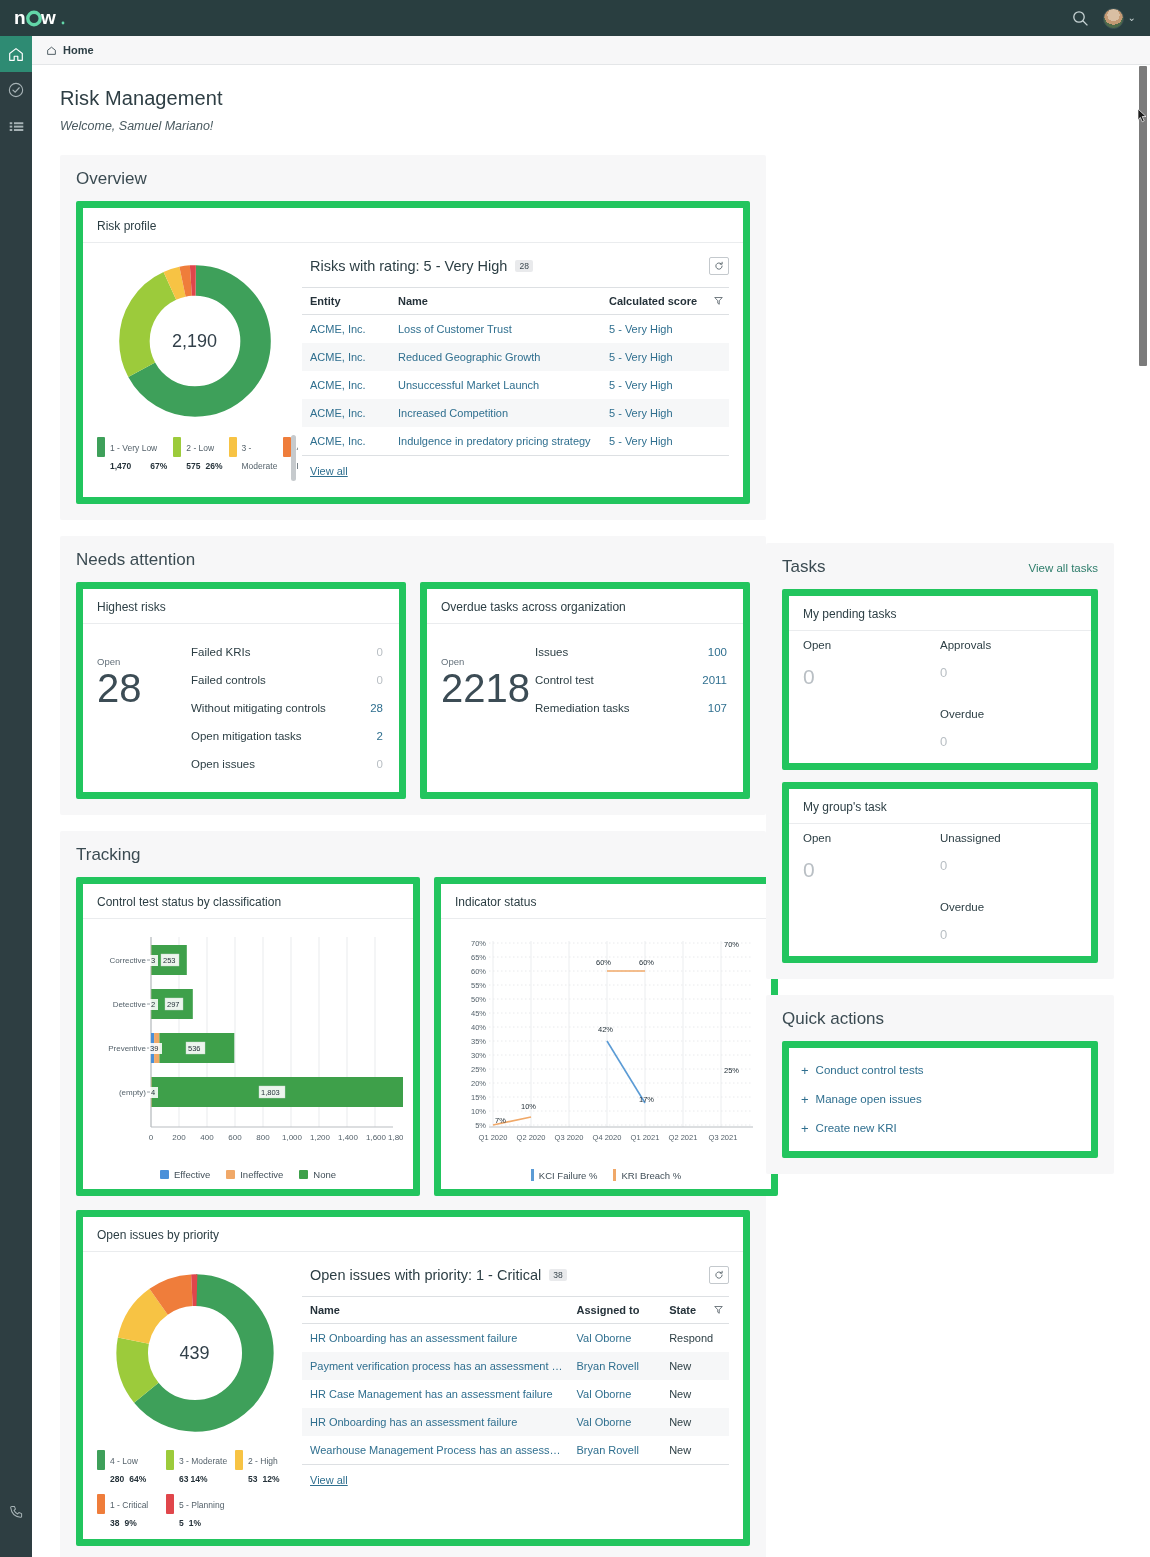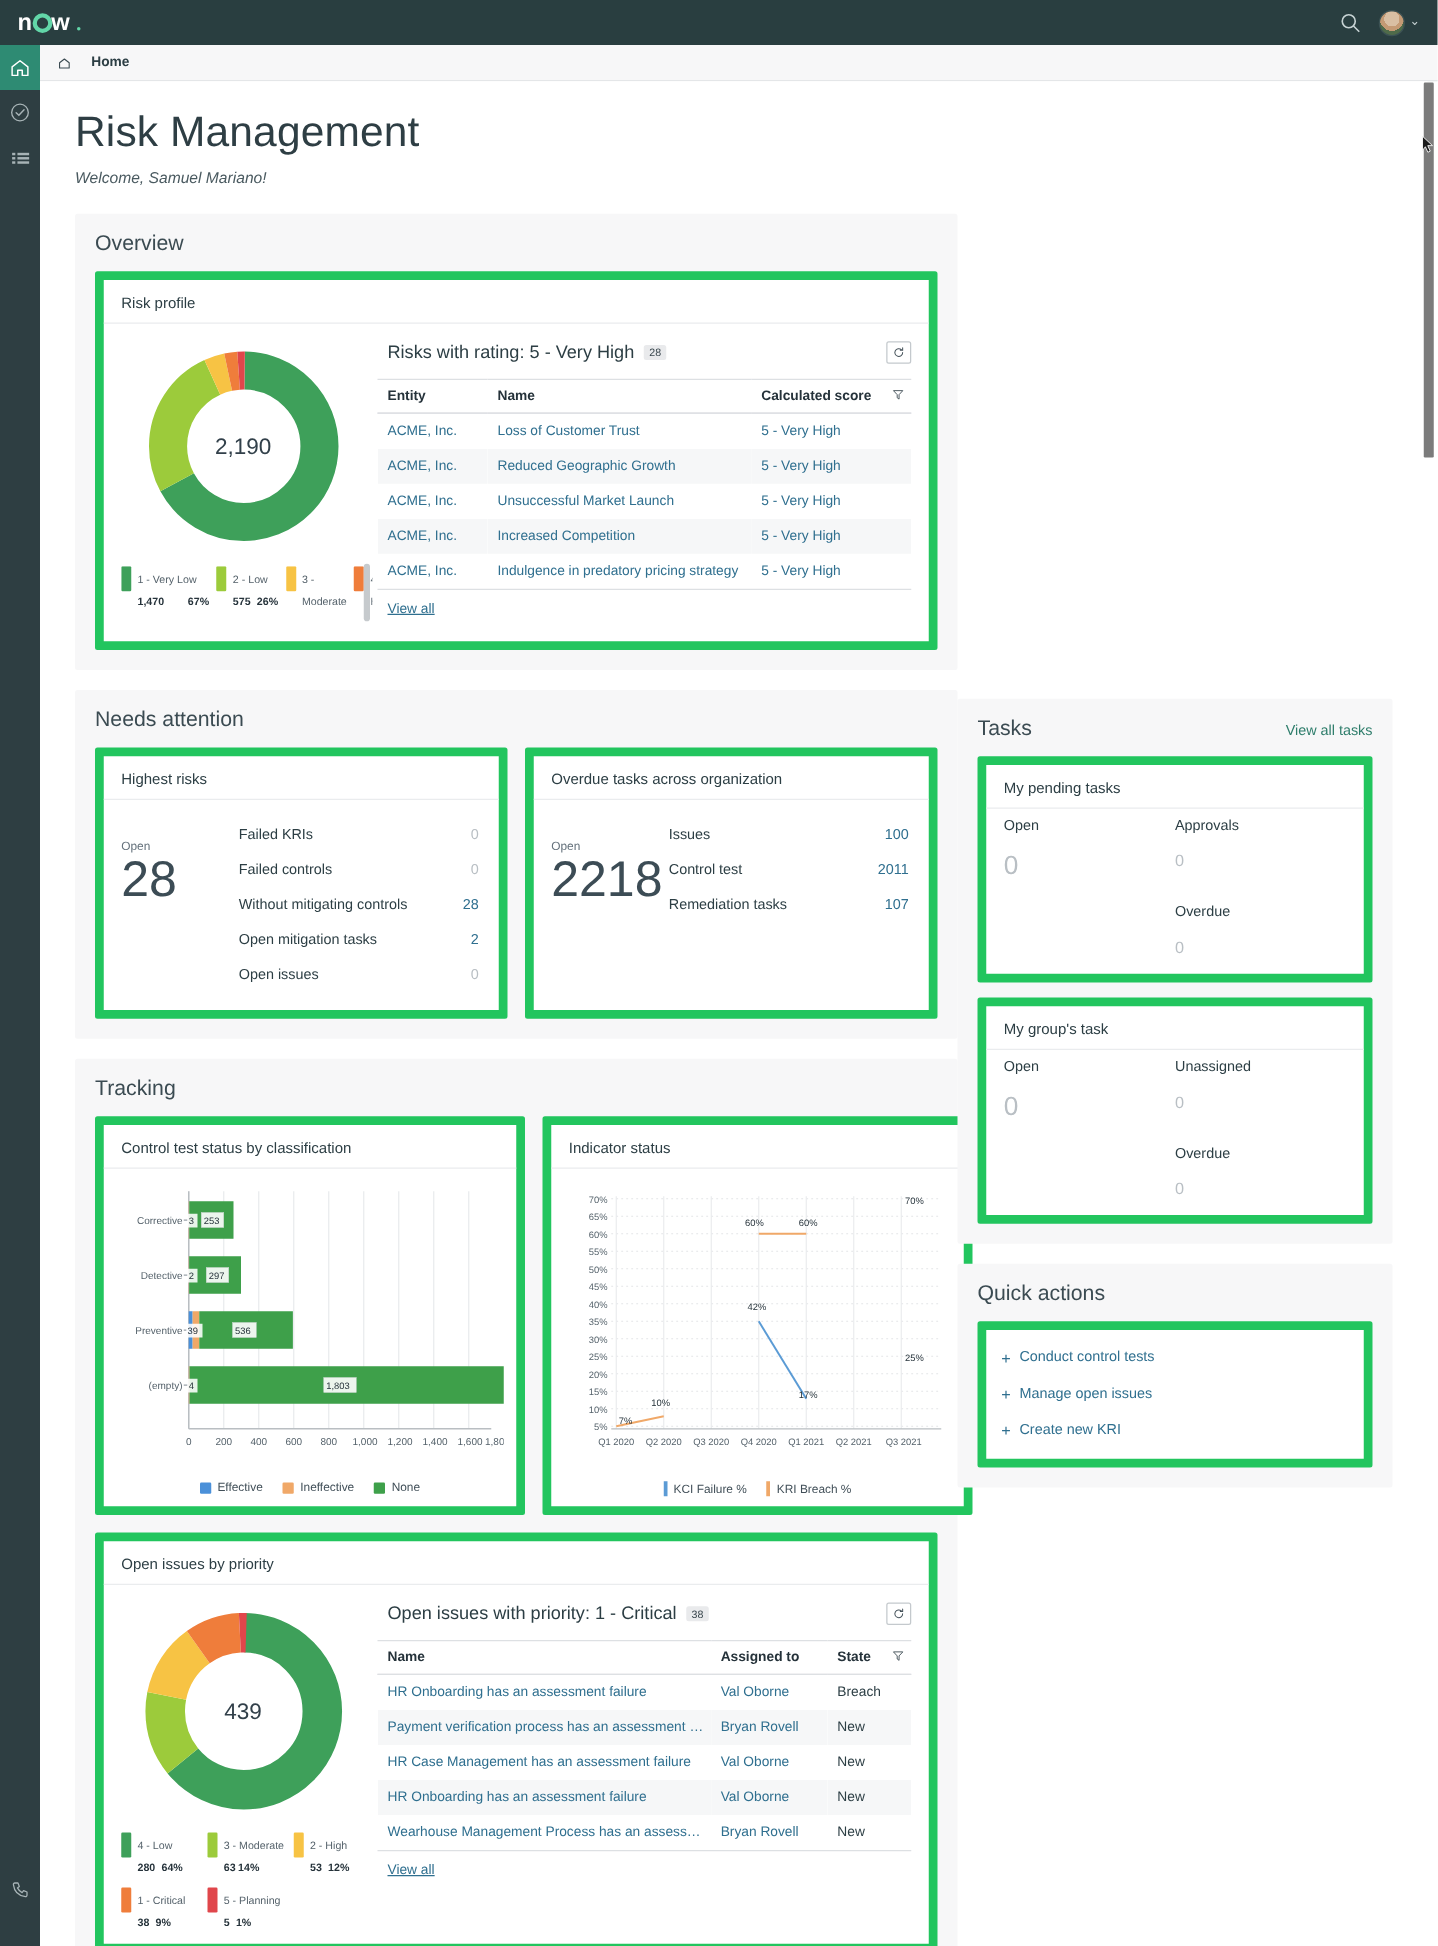--- a/index.html
+++ b/index.html
@@ -37,31 +37,31 @@
   .rail-item {
     width: 32px; height: 36px; display: flex; align-items: center; justify-content: center;
   }
   .rail-item.active { background: #2e8b73; }
   .rail-phone { position: absolute; bottom: 28px; left: 0; }
 
   
   .crumbbar {
     position: absolute; top: 36px; left: 32px; width: 1118px; height: 29px;
     background: #f7f7f8; border-bottom: 1px solid #e4e6e8;
-    display: flex; align-items: center; padding-left: 14px; gap: 16px;
+    display: flex; align-items: center; padding-left: 14px; gap: 6px;
   }
   .crumb-text { font-size: 11px; font-weight: bold; color: #2c3e44; }
 
   
   .page {
     position: absolute; top: 65px; left: 32px; width: 1110px; height: 1492px;
     background: #ffffff; overflow: hidden;
   }
   .page-head { padding: 22px 0 0 28px; }
-  .page-title { font-size: 34px; font-weight: normal; color: #2e3e44; letter-spacing: .1px; }
+  .page-title { font-size: 20px; font-weight: normal; color: #2e3e44; letter-spacing: .1px; }
   .page-sub { font-size: 12.5px; font-style: italic; color: #4a5a60; margin-top: 9px; }
 
   .columns { display: flex; padding: 22px 18px 0 28px; align-items: center; }
   .col-left { width: 706px; }
   .col-right { width: 348px; }
 
   .panel { background: #f7f7f8; border-radius: 2px; padding: 14px 16px 16px 16px; margin-bottom: 16px; }
   .panel-title { font-size: 17px; color: #3b4b52; font-weight: normal; margin-bottom: 12px; }
   .panel-title-row { display:flex; align-items:baseline; justify-content:space-between; margin-bottom: 12px; }
   .link-sm { font-size: 11.5px; color: #2e7d6b; text-decoration: none; }
@@ -672,21 +672,21 @@
                             <path d="M1 2h10l-4 4.3V11L5 9.6V6.3z" fill="none" stroke="#45525a" stroke-width="1"></path>
                           </svg>
                     </span>
                   </th>
                 </tr>
                   </thead>
                 <tbody>
                   <tr>
                       <td class="tl" style="max-width:276px">HR Onboarding has an assessment failure</td>
                       <td class="tl">Val Oborne</td>
-                      <td>Breach</td>
+                      <td>Respond</td>
                     </tr>
                   <tr class="alt">
                       <td class="tl" style="max-width:276px">Payment verification process has an assessment …</td>
                       <td class="tl">Bryan Rovell</td>
                       <td>New</td>
                     </tr>
                   <tr>
                       <td class="tl" style="max-width:276px">HR Case Management has an assessment failure</td>
                       <td class="tl">Val Oborne</td>
                       <td>New</td>

